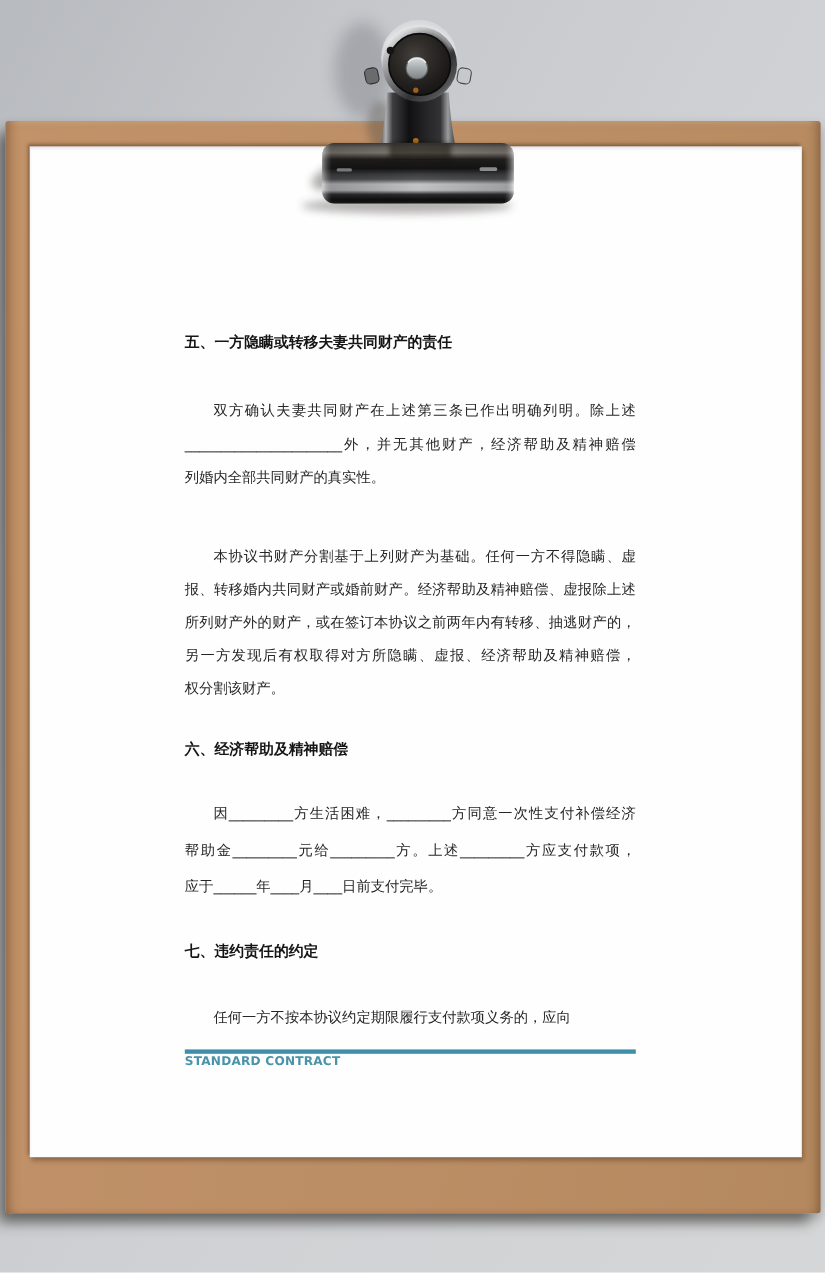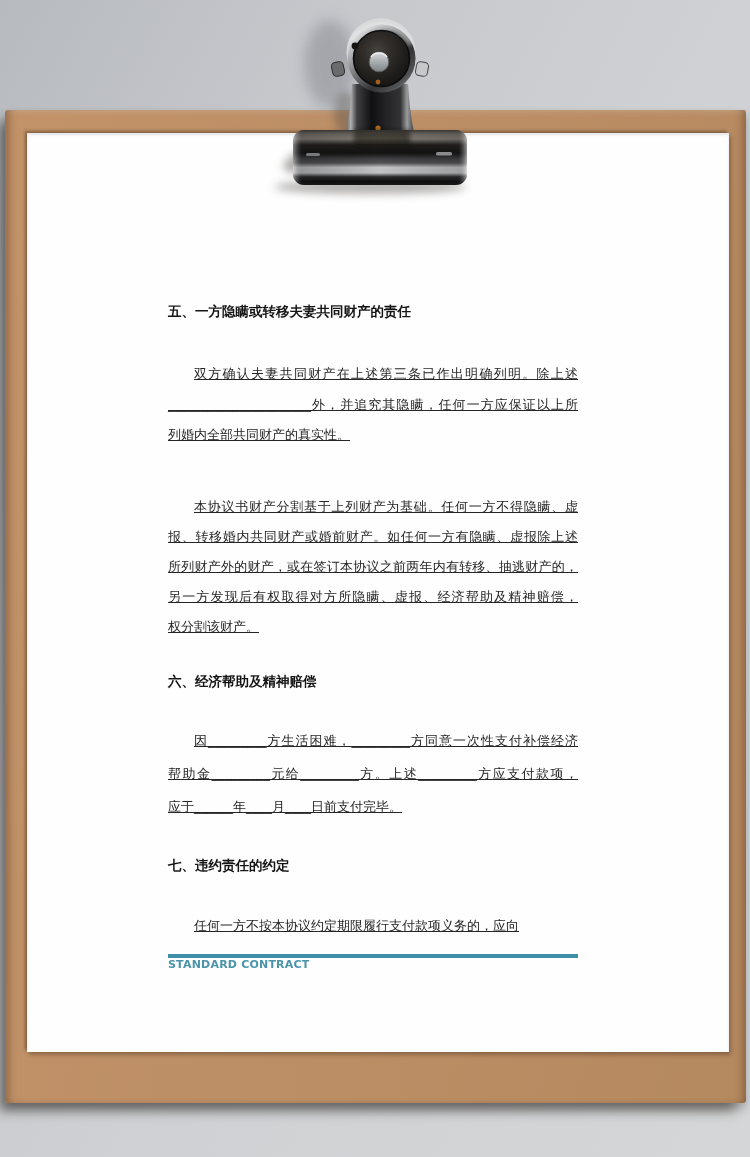--- a/index.html
+++ b/index.html
@@ -31,21 +31,21 @@
       inset 0 2px 3px rgba(0,0,0,.1);
   }
   .doc{
     position:absolute;left:168px;top:0;width:410px;height:1157px;
     color:#262626;font-size:13px;
   }
   .hd{
     position:absolute;left:0;width:410px;height:22px;line-height:22px;
     font-size:13.5px;font-weight:700;color:#151515;white-space:nowrap;
   }
-  .para{position:absolute;left:0;width:410px;text-decoration:underline;}
+  .para{position:absolute;left:0;width:410px;}
   .ln{white-space:nowrap;overflow:visible;}
   .ln:first-child{text-indent:2em;}
   .ln.j{white-space:normal;text-align:justify;text-align-last:justify;}
   .f-bar{
     position:absolute;left:0;top:954px;width:410px;height:4px;
   }
   .f-txt{
     position:absolute;left:0;top:957px;width:410px;height:16px;line-height:16px;
     font-size:11px;letter-spacing:.2px;font-weight:600;
   }
@@ -59,26 +59,26 @@
   <div class="clipboard"></div>
 
   <div class="paper"></div>
 
   <div class="doc" id="doc">
     <div class="f-bar" id="fbar" style="background: rgb(62, 144, 169);"></div>
     <div class="f-txt" id="ftxt" style="color: rgb(74, 148, 170);">STANDARD CONTRACT</div>
   <div class="hd" style="top: 300px;">五、一方隐瞒或转移夫妻共同财产的责任</div>
       <div class="para" style="top: 359px;">
         <div class="ln j" style="height: 30.5px; line-height: 30.5px;">双方确认夫妻共同财产在上述第三条已作出明确列明。除上述</div>
-        <div class="ln j" style="height: 30.5px; line-height: 30.5px;">______________________外，并追究其隐瞒，任何一方应保证以上所</div>
+        <div class="ln j" style="height: 30.5px; line-height: 30.5px;">______________________外，并无其他财产，经济帮助及精神赔偿</div>
         <div class="ln" style="height: 30.5px; line-height: 30.5px;">列婚内全部共同财产的真实性。</div>
       </div>
       <div class="para" style="top: 451.5px; margin-top: 40px;">
         <div class="ln j" style="height: 30px; line-height: 30px;">本协议书财产分割基于上列财产为基础。任何一方不得隐瞒、虚</div>
-        <div class="ln j" style="height: 30px; line-height: 30px;">报、转移婚内共同财产或婚前财产。如任何一方有隐瞒、虚报除上述</div>
+        <div class="ln j" style="height: 30px; line-height: 30px;">报、转移婚内共同财产或婚前财产。经济帮助及精神赔偿、虚报除上述</div>
         <div class="ln j" style="height: 30px; line-height: 30px;">所列财产外的财产，或在签订本协议之前两年内有转移、抽逃财产的，</div>
         <div class="ln j" style="height: 30px; line-height: 30px;">另一方发现后有权取得对方所隐瞒、虚报、经济帮助及精神赔偿，</div>
         <div class="ln" style="height: 30px; line-height: 30px;">权分割该财产。</div>
       </div>
       <div class="hd" style="top: 670px;">六、经济帮助及精神赔偿</div>
       <div class="para" style="top: 724px;">
         <div class="ln j" style="height: 33px; line-height: 33px;">因_________方生活困难，_________方同意一次性支付补偿经济</div>
         <div class="ln j" style="height: 33px; line-height: 33px;">帮助金_________元给_________方。上述_________方应支付款项，</div>
         <div class="ln" style="height: 33px; line-height: 33px;">应于______年____月____日前支付完毕。</div>
       </div>

